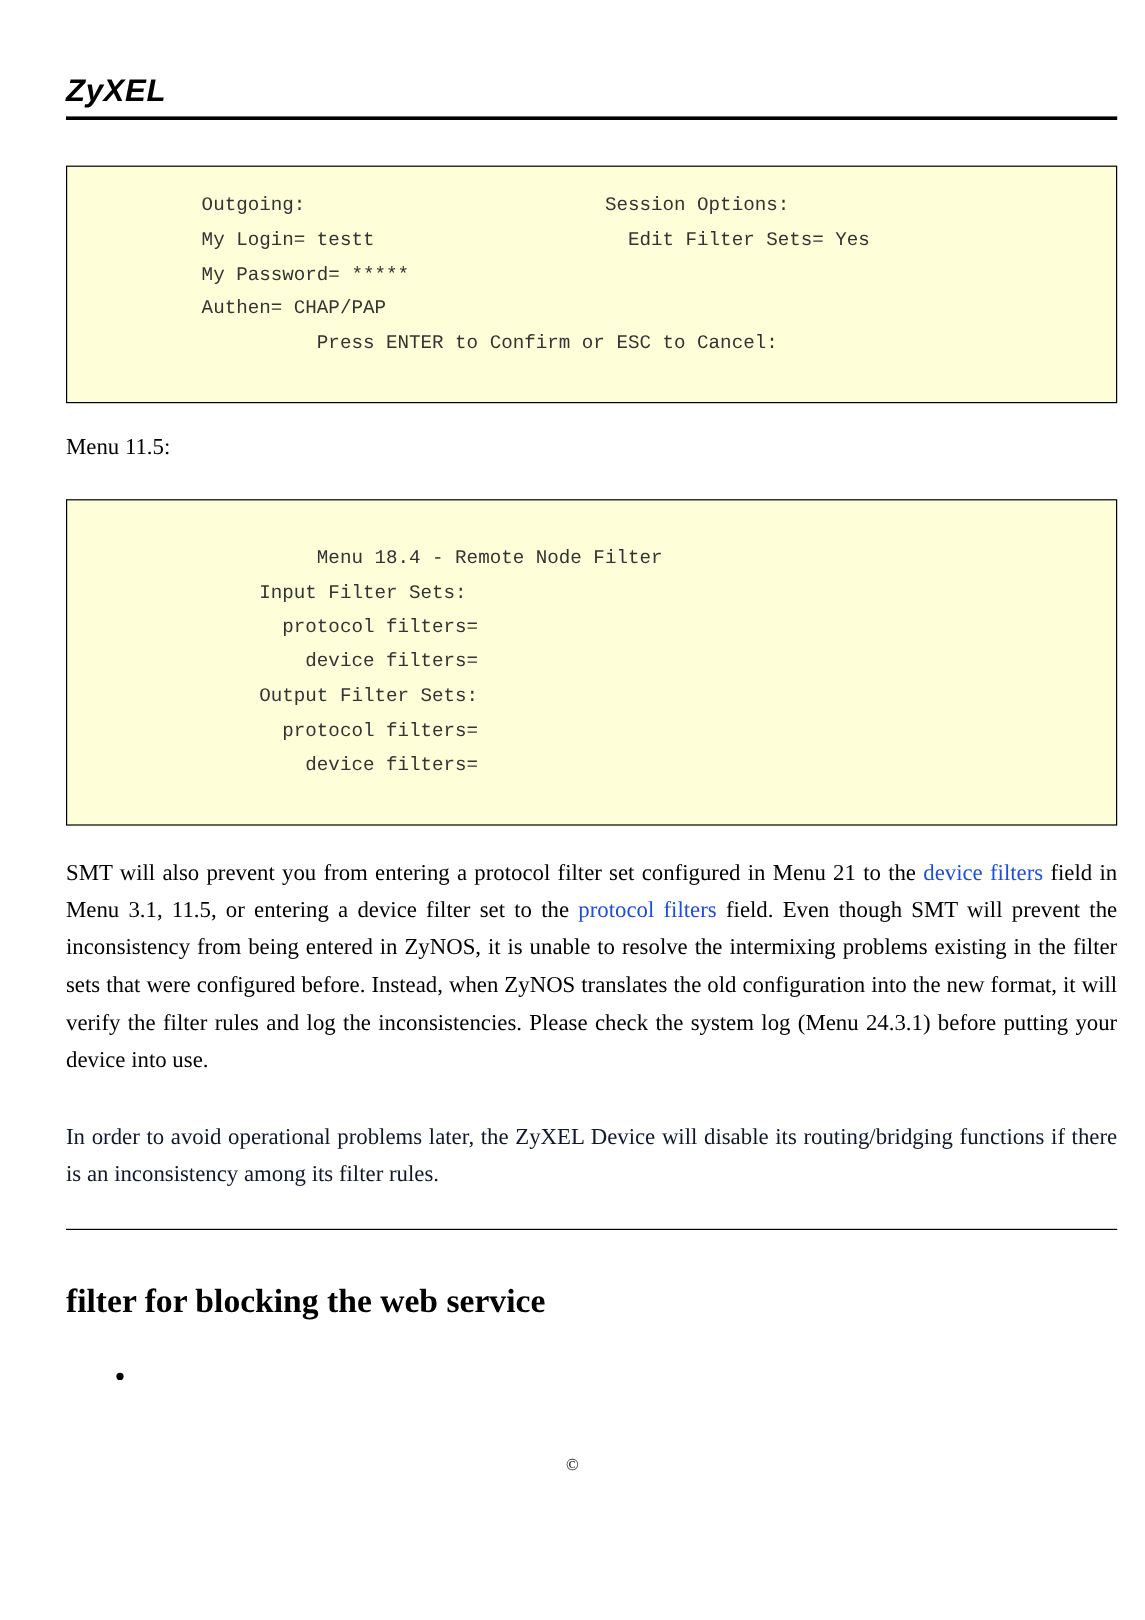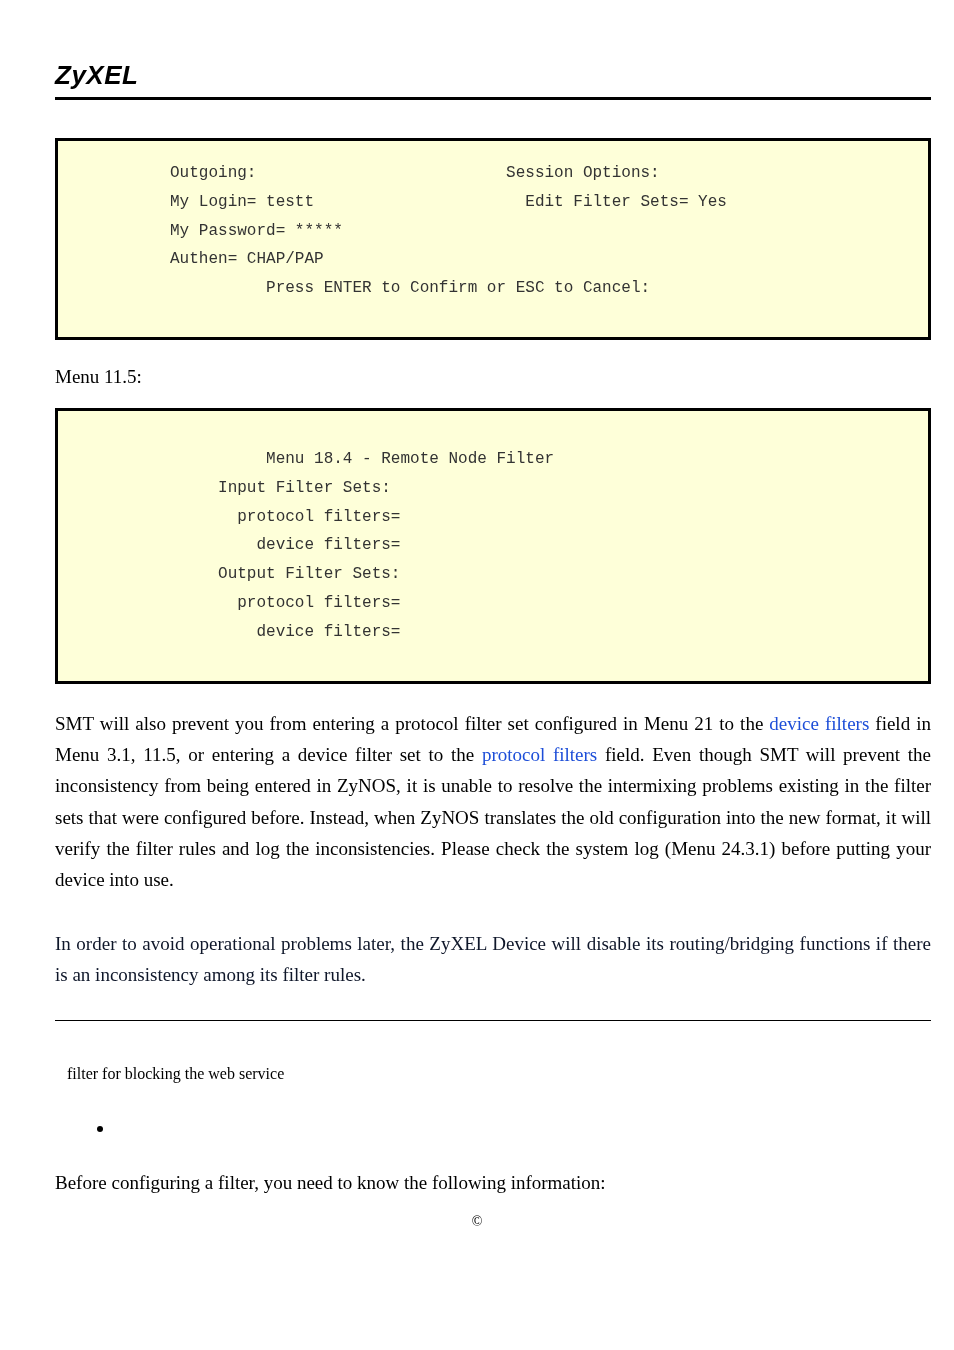--- a/index.html
+++ b/index.html
@@ -23,35 +23,35 @@
     letter-spacing: 0.5px;
     margin: 0 0 6px 0;
   }
   .hr-heavy {
     border: 0;
     border-top: 3px solid #000;
     margin: 0 0 38px 0;
   }
   .term-box {
     background: #feffd9;
-    border: 3px solid #000000;
+    border: 1px solid #000000;
     padding: 18px 16px 34px 16px;
     font-family: Consolas, "Courier New", monospace;
     font-size: 16px;
     line-height: 1.8;
     color: #333;
     white-space: pre;
     overflow: hidden;
   }
   .term-box.second {
     padding: 34px 16px 34px 16px;
   }
   .caption {
     font-size: 19px;
-    margin: 26px 0 20px 0;
+    margin: 26px 0 32px 0;
   }
   .body-para {
     font-size: 19px;
     line-height: 1.65;
     text-align: justify;
     margin: 24px 0 0 0;
   }
   .blue { color: #1d4ed8; }
   .warn-para {
     font-size: 19px;
@@ -59,23 +59,23 @@
     text-align: justify;
     color: #0f172a;
     margin: 32px 0 30px 0;
   }
   .hr-light {
     border: 0;
     border-top: 1.5px solid #000;
     margin: 0 0 44px 0;
   }
   .heading {
-    font-size: 16px;
-    font-weight: 400;
-    margin: 0 0 34px 12px;
+    font-size: 28px;
+    font-weight: 700;
+    margin: 0 0 34px 0;
   }
   .bullet-row {
     margin-left: 42px;
     font-size: 18px;
     margin-bottom: 34px;
   }
   .bullet-dot {
     display: inline-block;
     width: 6px; height: 6px;
     background: #000;
@@ -125,17 +125,16 @@
   <p class="warn-para">In order to avoid operational problems later, the ZyXEL Device will disable its routing/bridging functions if there is an inconsistency among its filter rules.</p>
 
   <hr class="hr-light">
 
   <p class="heading">filter for blocking the web service</p>
 
   <div class="bullet-row">
     <span class="bullet-dot"></span>
   </div>
 
-  <p class="after-bullet">Before configuring a filter, you need to know the following information:</p>
 
 </div>
 
 <div class="footer">©</div>
 
 </body></html>

